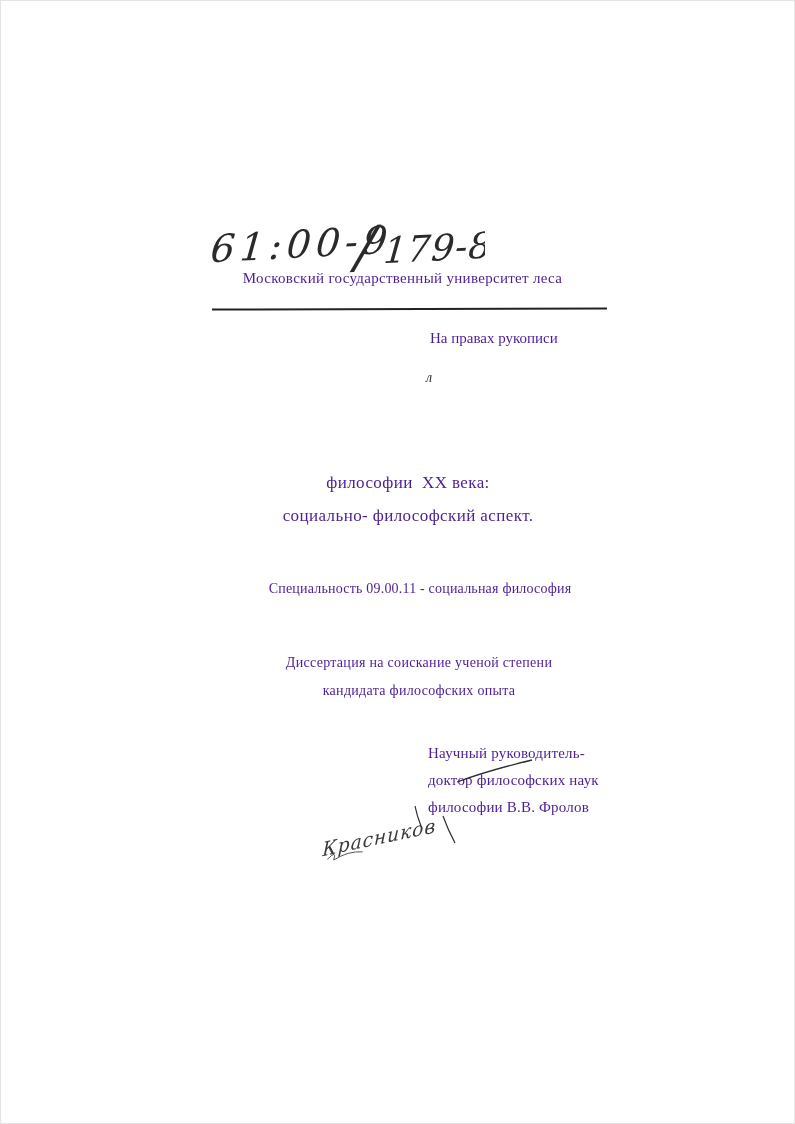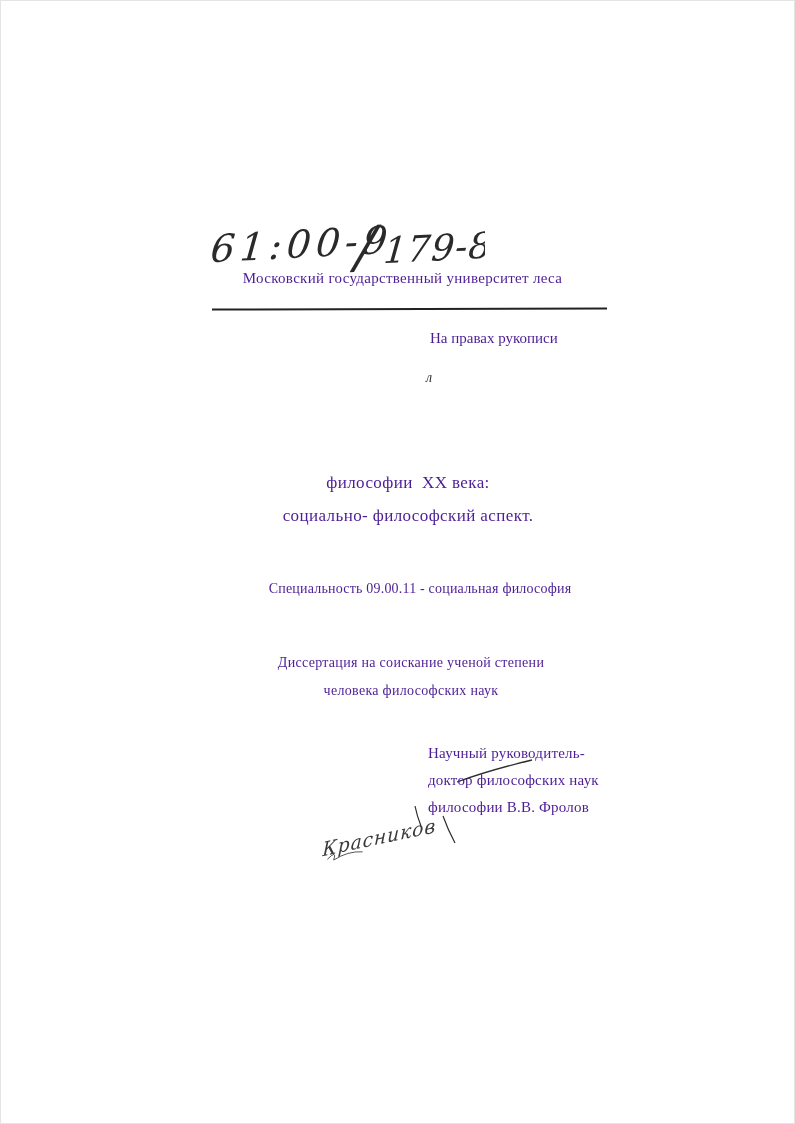--- a/index.html
+++ b/index.html
@@ -13,21 +13,21 @@
   .txt { position:absolute; font-weight:normal; color:#4c1d95; }
   .center { text-align:center; }
   .pre { white-space:pre; }
   .university     { left:160px; top:270px; width:485px; font-size:15px; letter-spacing:0.3px; }
   .rule           { position:absolute; left:212px; top:308px; width:395px; border-top:2px solid #222; transform:rotate(-0.15deg); }
   .manuscript     { left:430px; top:330px; width:165px; font-size:15px; text-align:left; }
   .pen-letter     { position:absolute; left:426px; top:370px; font-size:14px; font-weight:normal; color:#333; font-style:italic; }
   .author         { left:234px; top:397px; width:400px; font-size:16px; letter-spacing:0.7px; }
   .title-block    { left:158px; top:466px; width:500px; font-size:17px; line-height:33px; letter-spacing:0.4px; }
   .specialty      { left:170px; top:581px; width:500px; font-size:14px; letter-spacing:0.2px; }
-  .degree-block   { left:161px; top:649px; width:500px; font-size:14px; line-height:28px; letter-spacing:0.3px; }
+  .degree-block   { left:169px; top:649px; width:500px; font-size:14px; line-height:28px; letter-spacing:0.3px; }
   .supervisor     { left:428px; top:740px; width:220px; font-size:15px; line-height:27px; letter-spacing:0.2px; }
   .cityyear       { left:217px; top:870px; width:400px; font-size:15.5px; letter-spacing:0.4px; }
   .handnum-svg    { position:absolute; left:195px; top:210px; }
   .signature-svg  { position:absolute; left:318px; top:812px; }
   .marks-svg      { position:absolute; left:395px; top:740px; }
   svg text { font-family:"DejaVu Serif", serif; }
 </style>
 </head>
 <body>
 
@@ -52,21 +52,21 @@
 
   <div class="txt center title-block">
     <div class="pre">философии  XX века:</div>
     <div class="pre">социально- философский аспект.</div>
   </div>
 
   <div class="txt center specialty">Специальность 09.00.11 - социальная философия</div>
 
   <div class="txt center degree-block">
     <div>Диссертация на соискание ученой степени</div>
-    <div>человека философских наук</div>
+    <div>кандидата философских опыта</div>
   </div>
 
   <div class="txt supervisor">
     <div>Научный руководитель-</div>
     <div>доктор философских наук</div>
     <div>философии В.В. Фролов</div>
   </div>
 
   <svg class="marks-svg" width="210" height="120" viewBox="0 0 210 120">
     <path d="M 62 42 Q 95 30 137 20" stroke="#2d2d2d" stroke-width="1.3" fill="none"></path>

